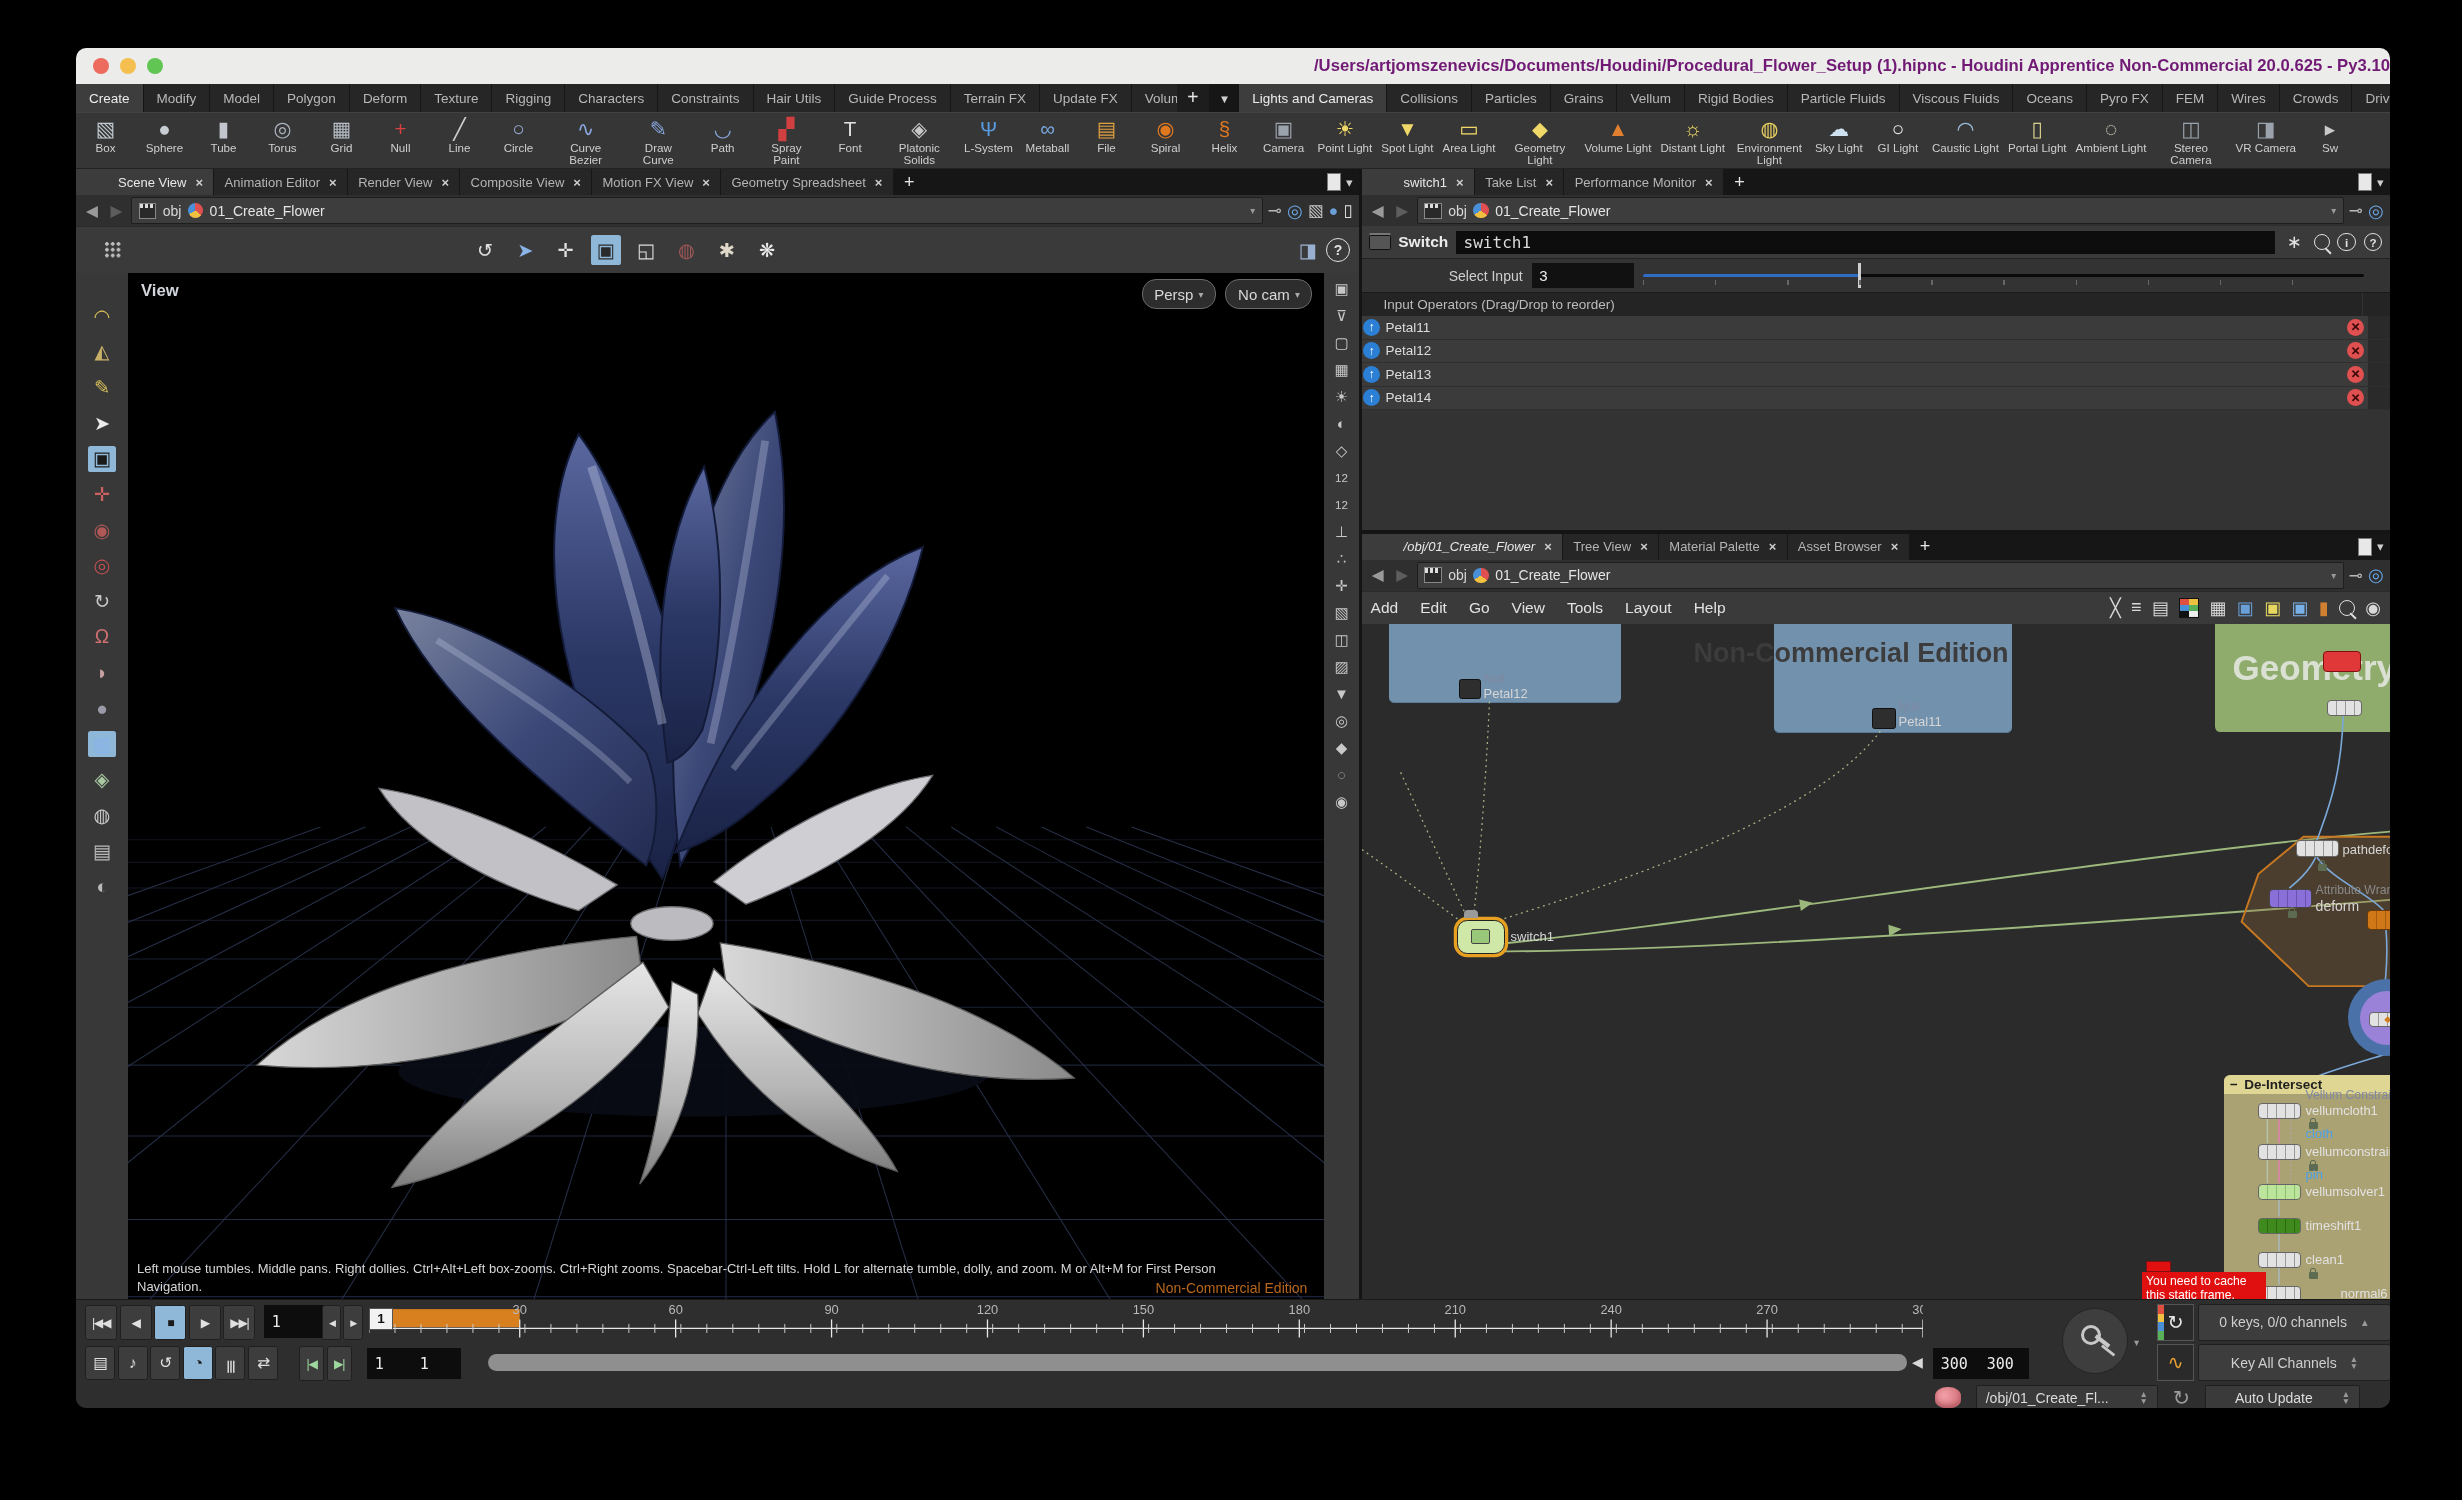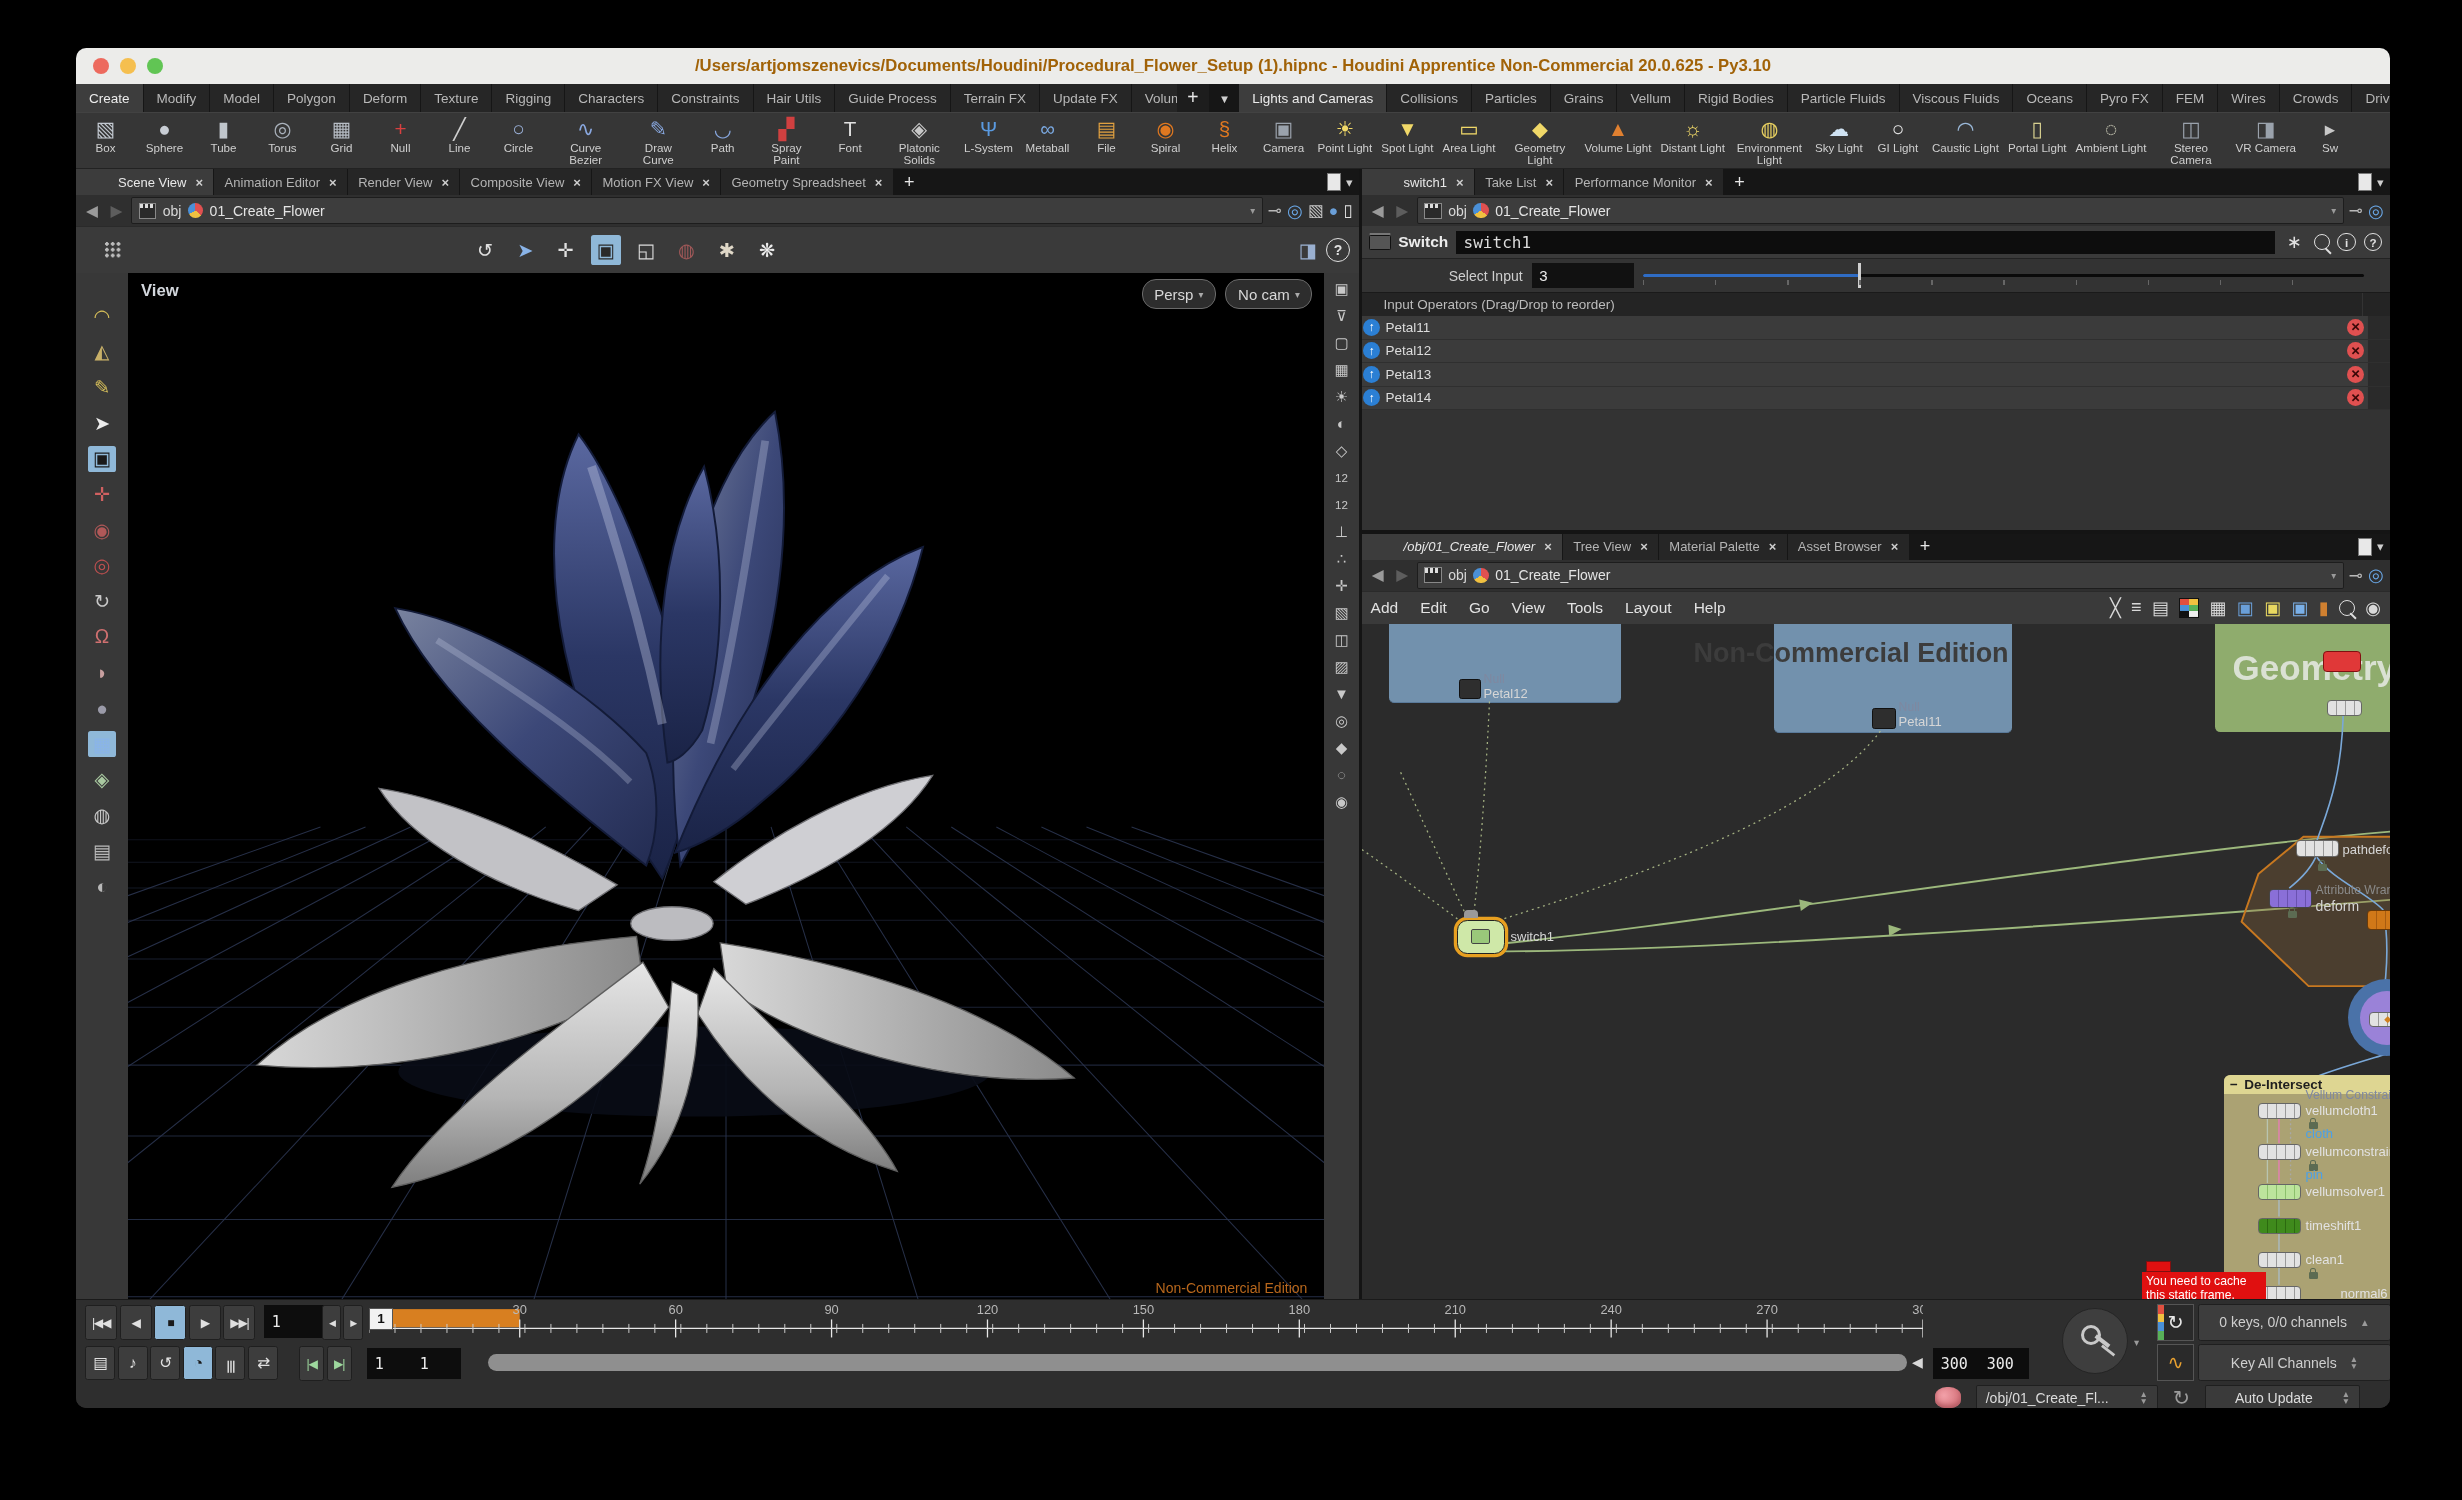--- a/index.html
+++ b/index.html
@@ -3,21 +3,21 @@
 <meta charset="utf-8">
 <style>
   html,body{margin:0;padding:0;background:#000;width:2462px;height:1500px;overflow:hidden;
     font-family:"Liberation Sans",sans-serif;-webkit-font-smoothing:antialiased;}
   .window{position:absolute;left:76px;top:48px;width:2314px;height:1360px;background:#333;
     border-radius:10.3px;overflow:hidden;font-size:13px;color:#cfcfcf;}
   
   .titlebar{height:36px;background:#ececea;position:relative;display:flex;align-items:center;}
   .tl{width:16.7px;height:16.7px;border-radius:50%;display:inline-block;margin-left:10.3px;}
   .tl.red{background:#ed6a5e;margin-left:16.7px;}.tl.yellow{background:#f5bf4f;}.tl.green{background:#61c554;}
-  .wtitle{position:absolute;left:0;right:0;text-align:center;color:#a16207;font-weight:700;font-size:16.7px;}
+  .wtitle{position:absolute;left:0;right:0;text-align:right;color:#701a75;font-weight:700;font-size:16.7px;}
   
   .shelftabs{height:28px;background:#161616;display:flex;align-items:stretch;}
   .stgroup{display:flex;align-items:stretch;}
   .stab{display:flex;align-items:center;padding:0 13px;background:#262626;color:#b8b8b8;
     border-right:1.3px solid #161616;font-size:13.5px;white-space:nowrap;}
   .stab.active{background:#3d3d3d;color:#ececec;}
   .stab.plus{font-size:19.3px;color:#e8e8e8;background:#1d1d1d;padding:0 10.3px;}
   .ddarrow{color:#cfcfcf;font-size:11.6px;display:flex;align-items:center;padding:0 9px;}
   .spacer{flex:1;}
   .shelftools{height:55px;background:#363636;border-top:0.6px solid #424242;display:flex;border-bottom:1.3px solid #222;}
@@ -605,20 +605,21 @@
           </svg>
           <div class="viewlabel">View</div>
           <div class="campill" style="right:108px;">
             <span>Persp</span>
             <span class="dd">▾</span>
           </div>
           <div class="campill" style="right:11.6px;">
             <span>No cam</span>
             <span class="dd">▾</span>
           </div>
+          <div class="helptext">Left mouse tumbles. Middle pans. Right dollies. Ctrl+Alt+Left box-zooms. Ctrl+Right zooms. Spacebar-Ctrl-Left tilts. Hold L for alternate tumble, dolly, and zoom. M or Alt+M for First Person Navigation.</div>
           <div class="ncwatermark">Non-Commercial Edition</div>
         </div>
         <div class="rstrip" id="right-strip">
             <div class="vicon">▣</div>
             <div class="vicon">⊽</div>
             <div class="vicon">▢</div>
             <div class="vicon">▦</div>
             <div class="vicon">☀</div>
             <div class="vicon">◐</div>
             <div class="vicon">◇</div>

